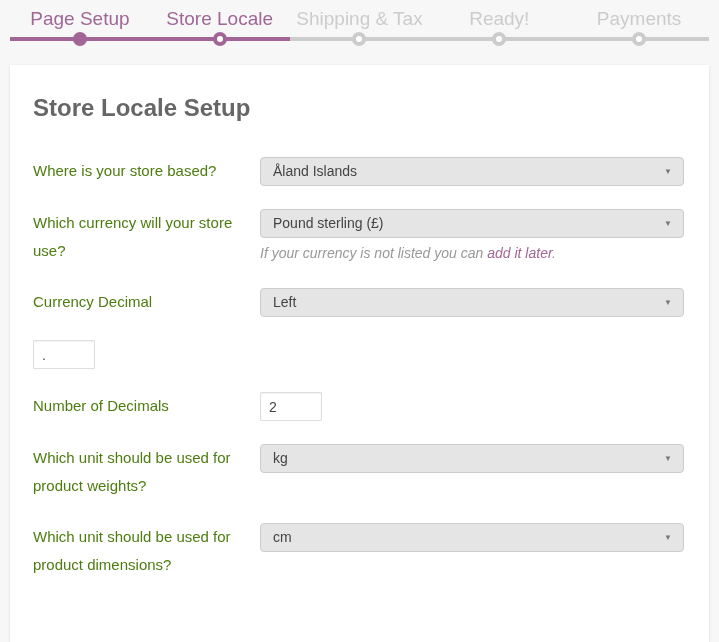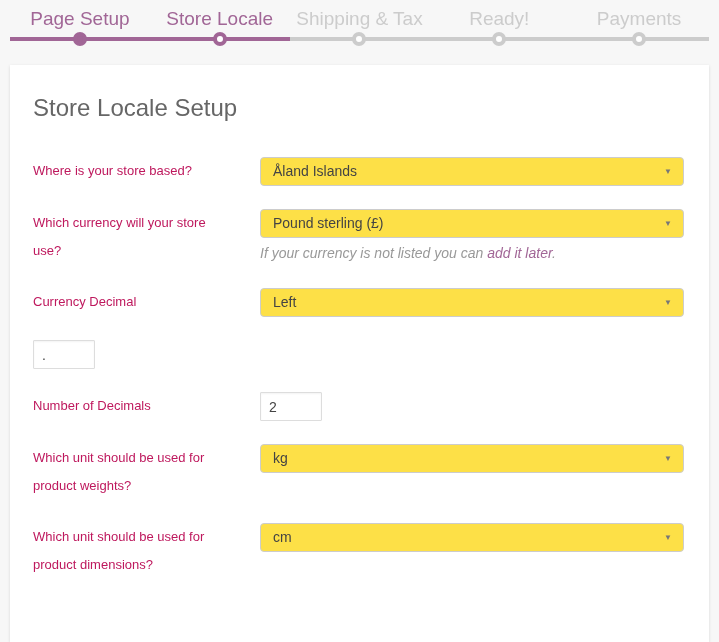--- a/index.html
+++ b/index.html
@@ -38,35 +38,35 @@
   li.done .step-dot{border-color:var(--accent);background:var(--accent);}
   li.active .step-dot{border-color:var(--accent);background:#fff;}
   
   .card{
     background:#fff;margin:0 10px;min-height:577px;
     box-shadow:0 1px 3px rgba(0,0,0,.13);
     padding:0 25px 40px 23px;
   }
   h1.card-title{
     margin:0;padding-top:28px;
-    font-size:24px;font-weight:400;line-height:30px;color:#666;
+    font-size:24px;font-weight:700;line-height:30px;color:#666;
   }
   
   .form{margin-top:34px;}
   .form-row{
     display:flex;align-items:flex-start;margin-bottom:23px;
   }
   .field-label{
     flex:0 0 227px;max-width:227px;padding-right:24px;
-    font-size:13px;line-height:28px;color:#be185d;
+    font-size:15px;line-height:28px;color:#4d7c0f;
   }
   .control{flex:1 1 auto;}
   .selectbox{
     position:relative;width:424px;height:29px;
-    background:#fde047;border:1px solid #ccc;border-radius:4px;
+    background:#e5e5e5;border:1px solid #ccc;border-radius:4px;
     font-size:14px;line-height:27px;color:#444;
     padding:0 28px 0 12px;cursor:pointer;
     white-space:nowrap;overflow:hidden;
   }
   .selectbox .caret{
     position:absolute;right:11px;top:0;height:27px;
     display:flex;align-items:center;
     font-size:8px;color:#777;
   }
   input.small-input{

